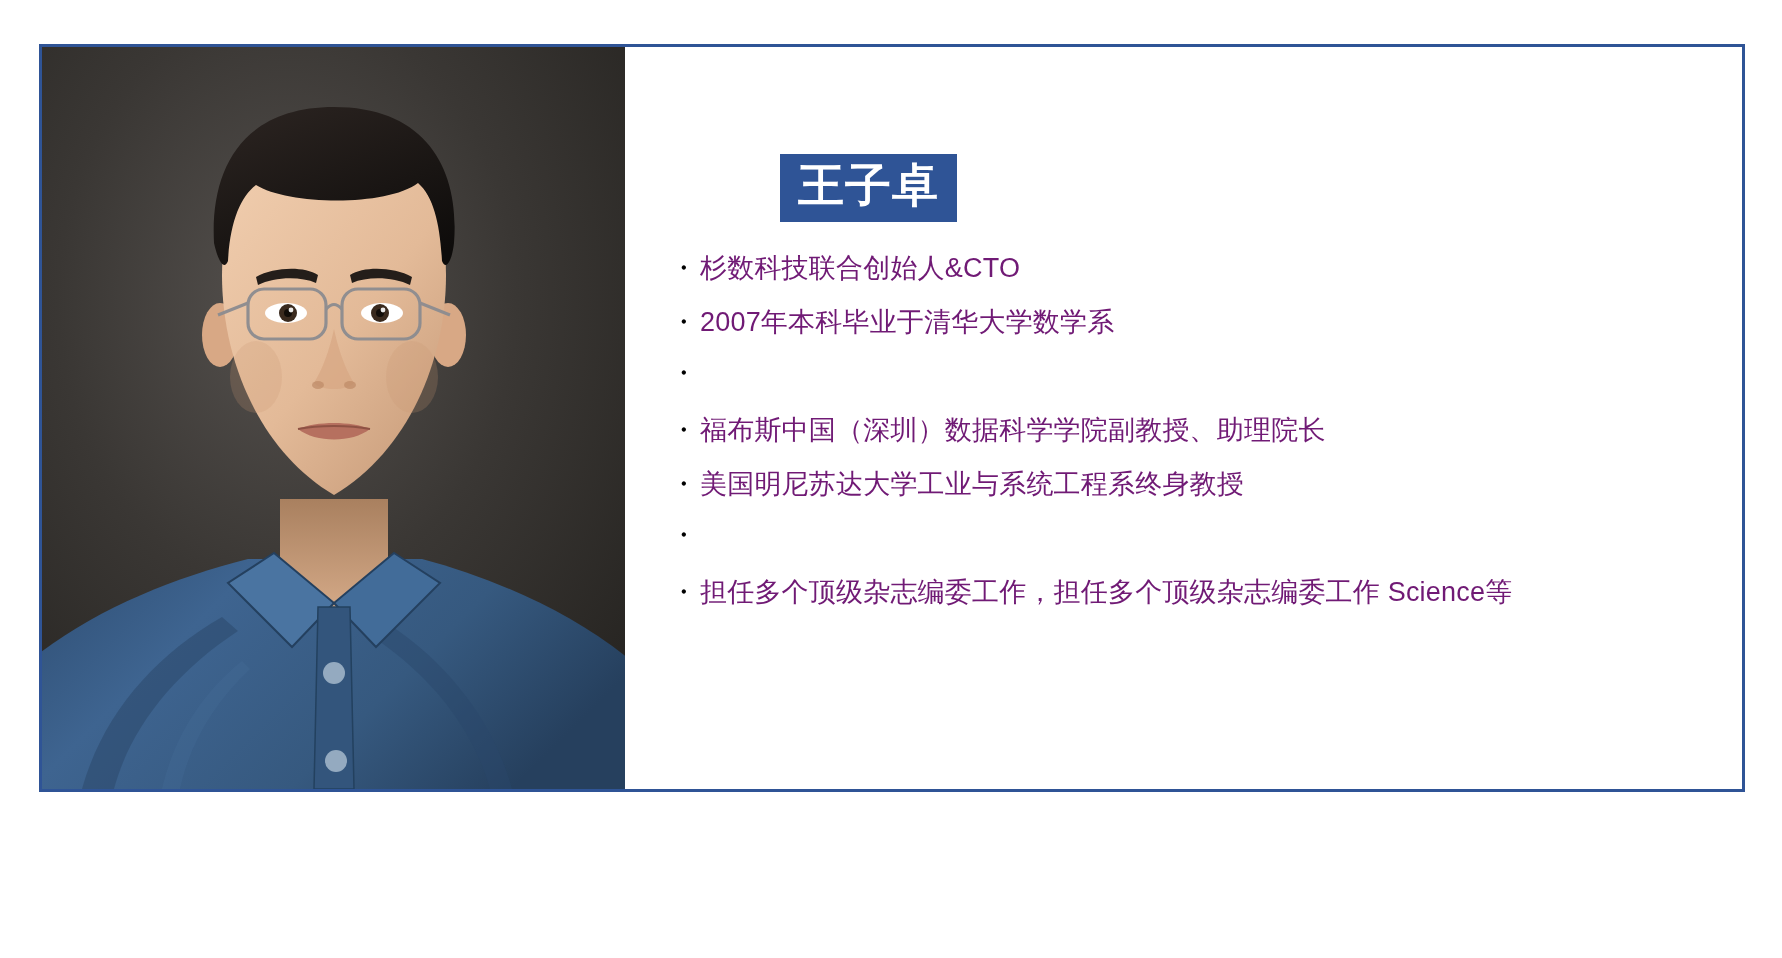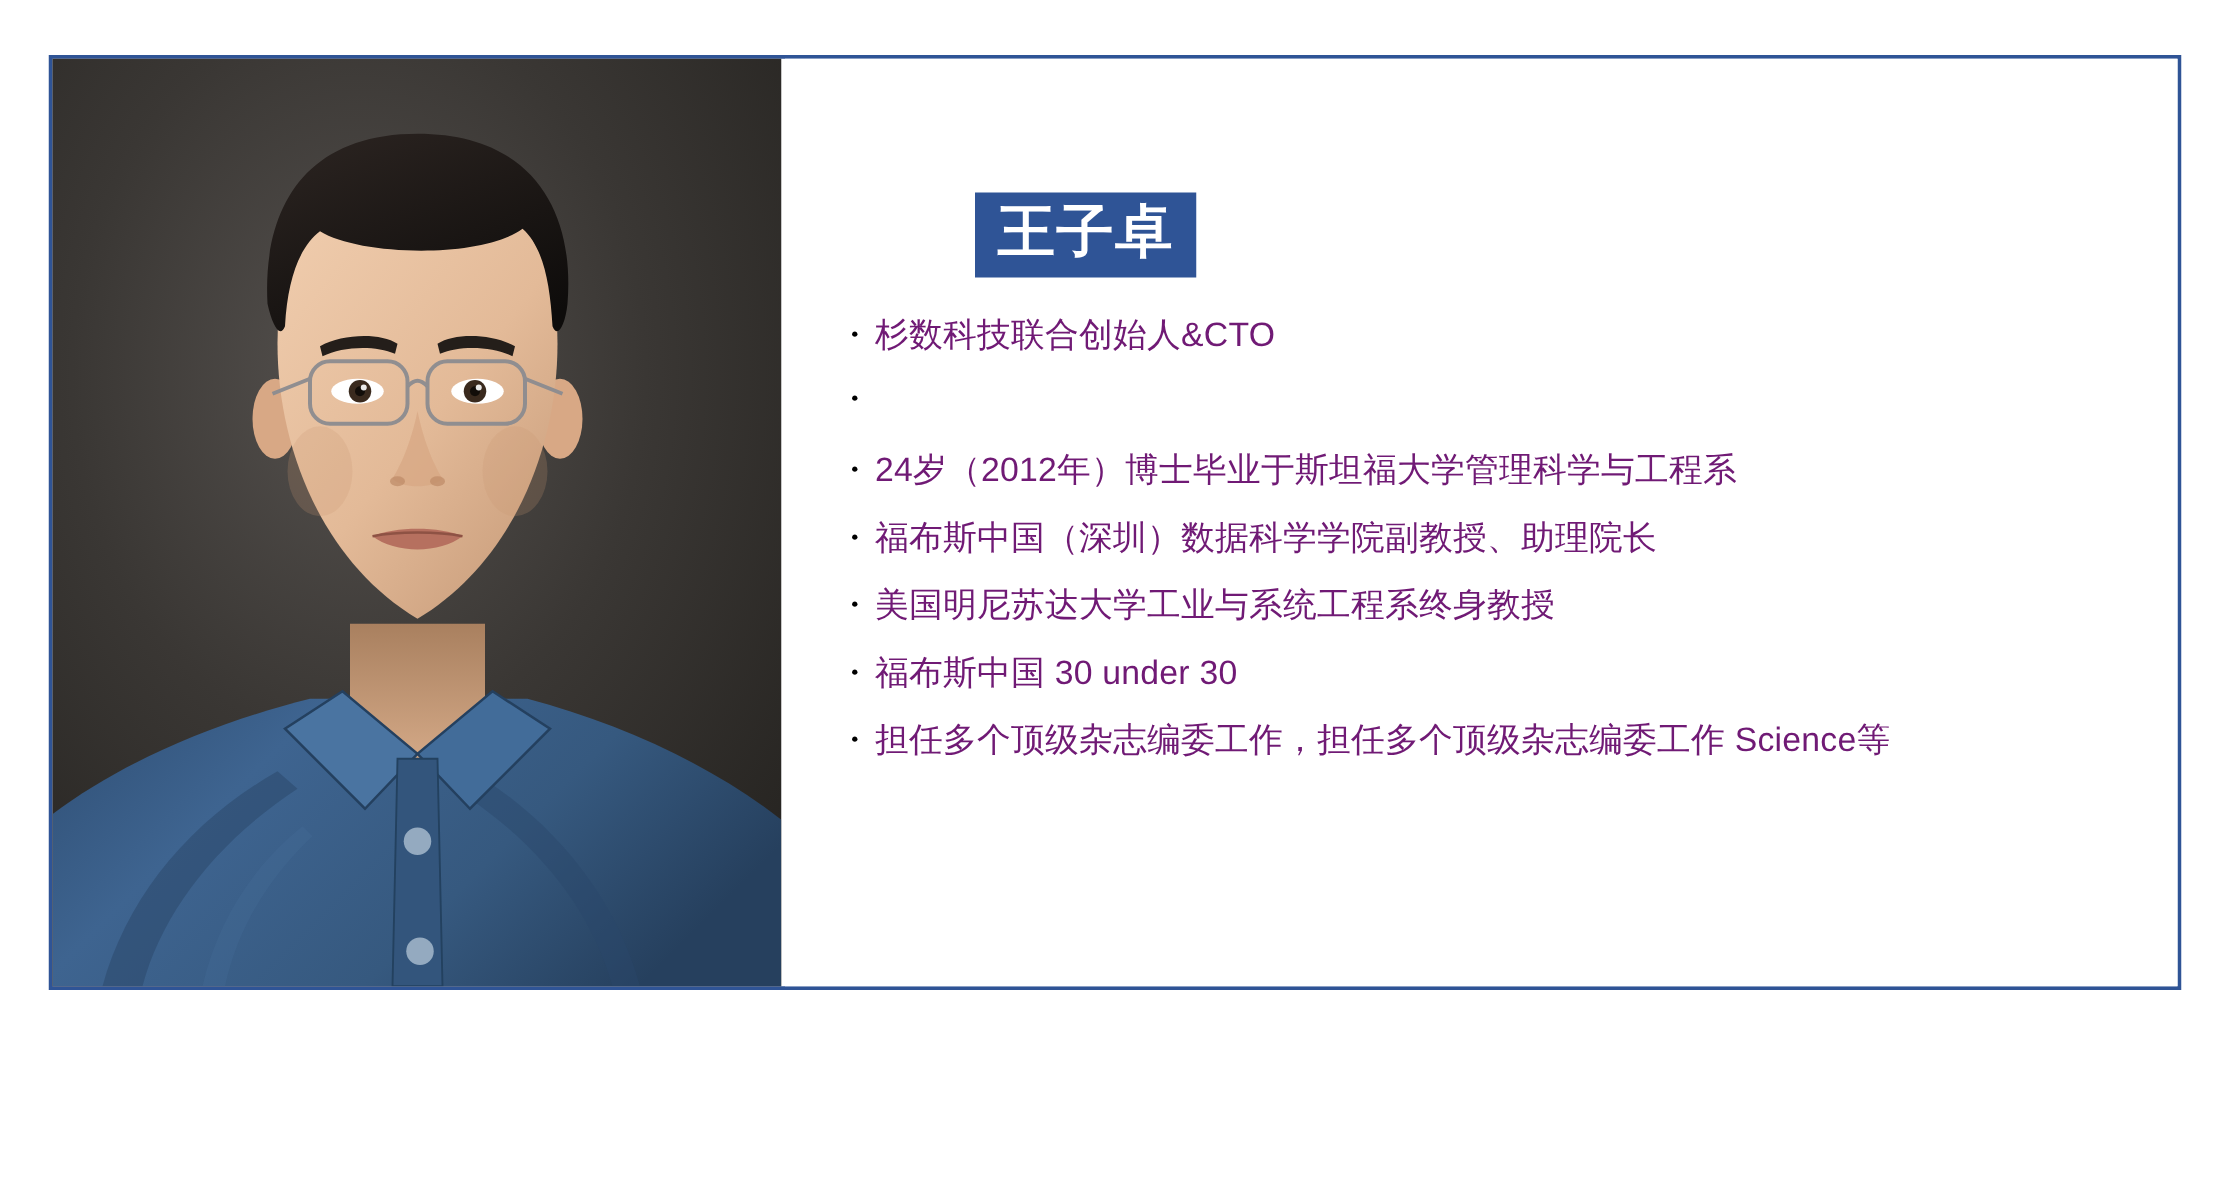--- a/index.html
+++ b/index.html
@@ -223,40 +223,39 @@
 
     <div id="bullets">
 
       <div class="bullet-row">
         <span class="bullet-marker">・</span>
         <span class="bullet-text">杉数科技联合创始人&amp;CTO</span>
       </div>
 
       <div class="bullet-row">
         <span class="bullet-marker">・</span>
-      </div>
-
-      <div class="bullet-row">
-        <span class="bullet-marker">・</span>
-        <span class="bullet-text">24岁（2012年）博士毕业于斯坦福大学管理科学与工程系</span>
+        <span class="bullet-text">2007年本科毕业于清华大学数学系</span>
+      </div>
+
+      <div class="bullet-row">
+        <span class="bullet-marker">・</span>
       </div>
 
       <div class="bullet-row">
         <span class="bullet-marker">・</span>
         <span class="bullet-text">福布斯中国（深圳）数据科学学院副教授、助理院长</span>
       </div>
 
       <div class="bullet-row">
         <span class="bullet-marker">・</span>
         <span class="bullet-text">美国明尼苏达大学工业与系统工程系终身教授</span>
       </div>
 
       <div class="bullet-row">
         <span class="bullet-marker">・</span>
-        <span class="bullet-text">福布斯中国 30 under 30</span>
       </div>
 
       <div class="bullet-row">
         <span class="bullet-marker">・</span>
         <span class="bullet-text">担任多个顶级杂志编委工作，担任多个顶级杂志编委工作 Science等</span>
       </div>
 
     </div>
   </div>
 

